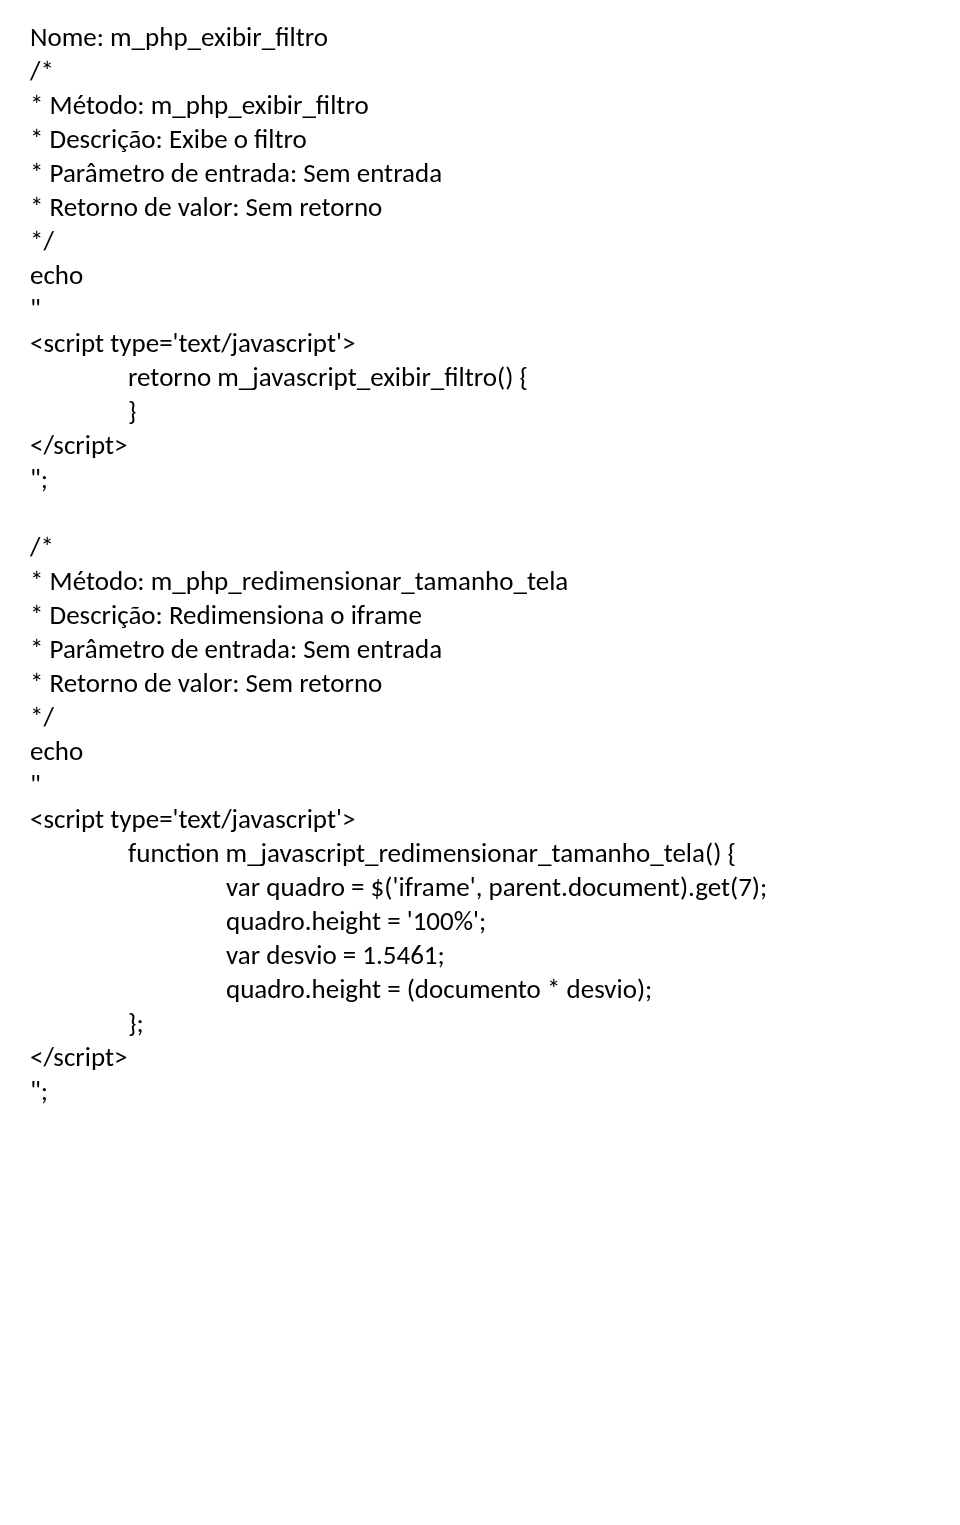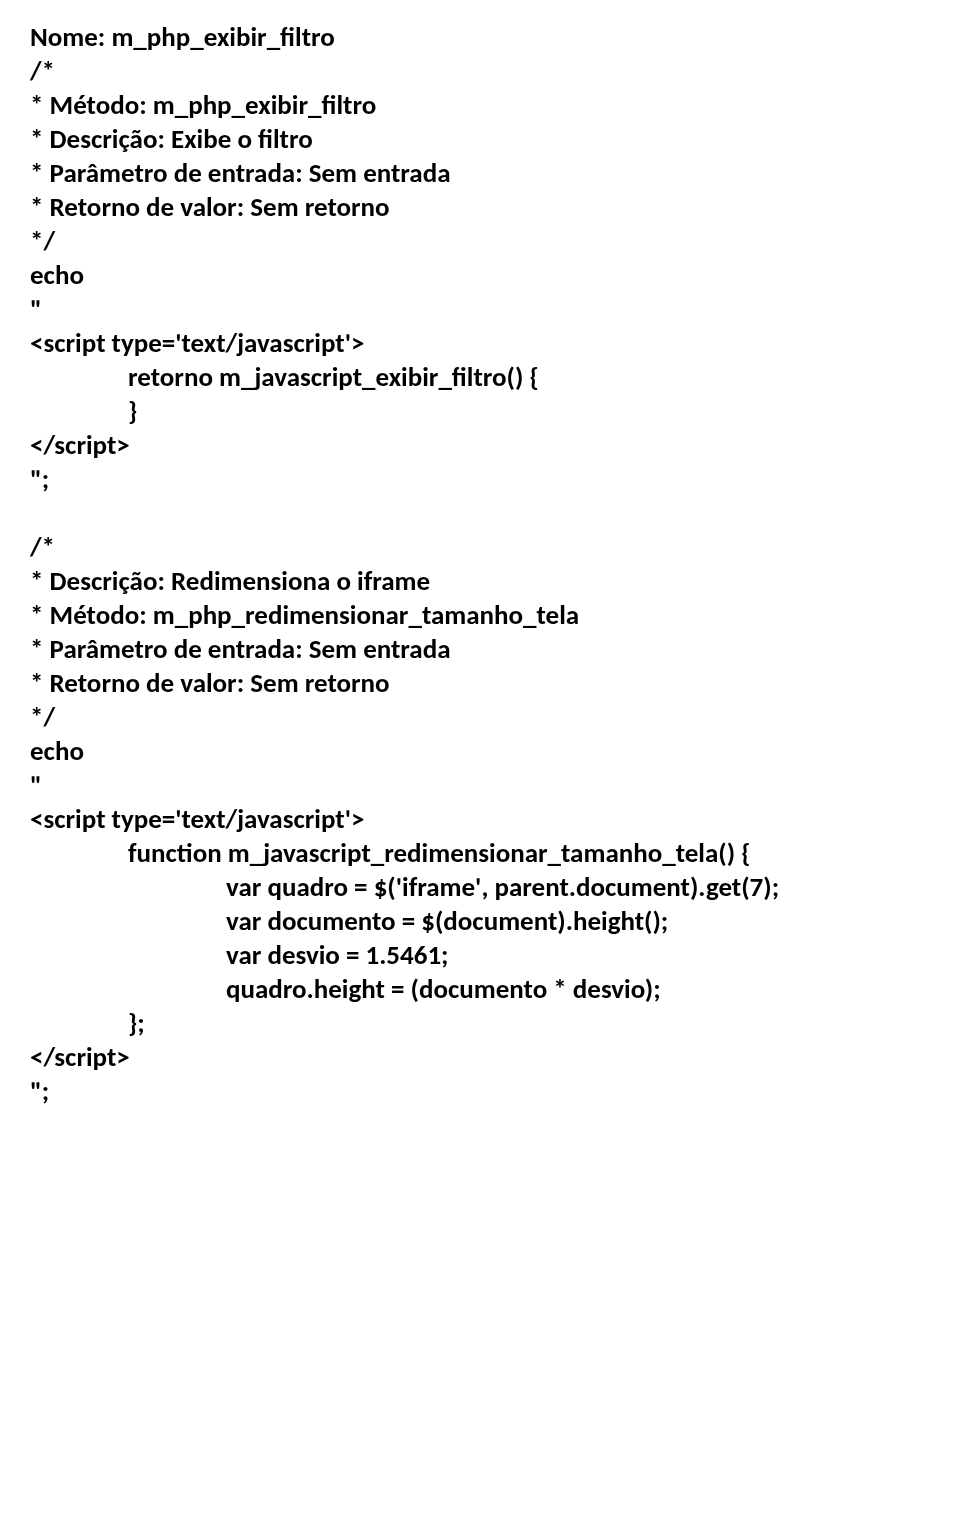--- a/index.html
+++ b/index.html
@@ -9,21 +9,20 @@
     color: #000000;
     font-family: Calibri, "Segoe UI", Arial, sans-serif;
   }
   .page {
     width: 960px;
     min-height: 1525px;
     padding: 20px 30px 40px 30px;
     box-sizing: border-box;
     font-size: 27px;
     line-height: 1.26;
-    font-weight: bold;
   }
   .line { white-space: pre; }
   .indent1 { padding-left: 98px; }
   .indent2 { padding-left: 196px; }
   .blank { height: 34px; }
 </style>
 </head>
 <body>
 
 <div class="page" id="page">
@@ -36,29 +35,29 @@
     <div class="line">*/</div>
     <div class="line">echo</div>
     <div class="line">"</div>
     <div class="line">&lt;script type='text/javascript'&gt;</div>
     <div class="line indent1">retorno m_javascript_exibir_filtro() {</div>
     <div class="line indent1">}</div>
     <div class="line">&lt;/script&gt;</div>
     <div class="line">";</div>
     <div class="blank"></div>
     <div class="line">/*</div>
+    <div class="line">* Método: m_php_redimensionar_tamanho_tela</div>
     <div class="line">* Descrição: Redimensiona o iframe</div>
-    <div class="line">* Método: m_php_redimensionar_tamanho_tela</div>
     <div class="line">* Parâmetro de entrada: Sem entrada</div>
     <div class="line">* Retorno de valor: Sem retorno</div>
     <div class="line">*/</div>
     <div class="line">echo</div>
     <div class="line">"</div>
     <div class="line">&lt;script type='text/javascript'&gt;</div>
     <div class="line indent1">function m_javascript_redimensionar_tamanho_tela() {</div>
     <div class="line indent2">var quadro = $('iframe', parent.document).get(7);</div>
-    <div class="line indent2">var documento = $(document).height();</div>
+    <div class="line indent2">quadro.height = '100%';</div>
     <div class="line indent2">var desvio = 1.5461;</div>
     <div class="line indent2">quadro.height = (documento * desvio);</div>
     <div class="line indent1">};</div>
     <div class="line">&lt;/script&gt;</div>
     <div class="line">";</div>
   </div>
 
 </body></html>

